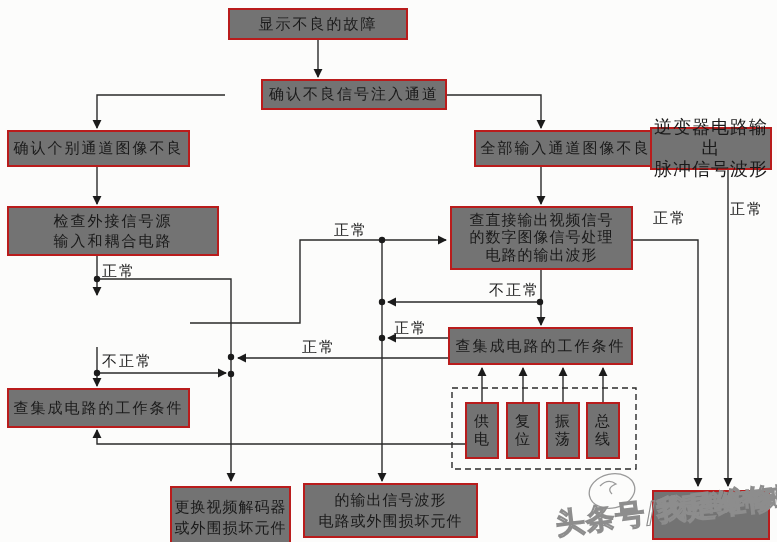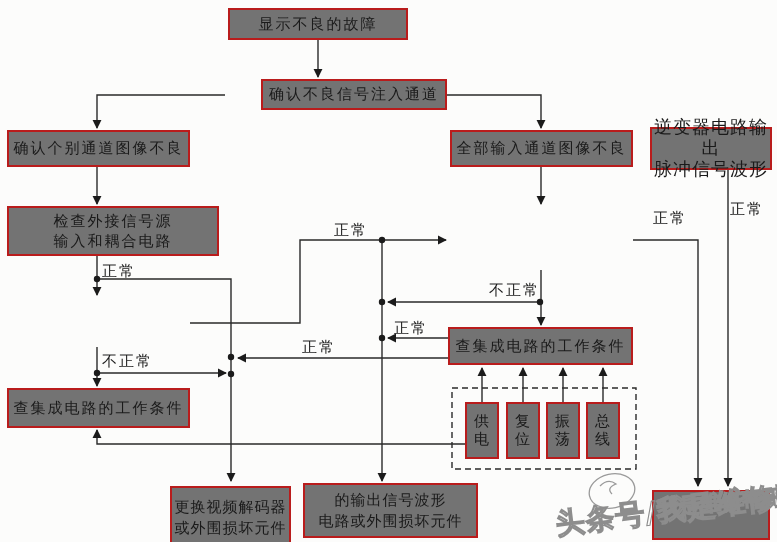--- a/index.html
+++ b/index.html
@@ -74,25 +74,28 @@
     <rect x="452" y="388" width="184" height="81" fill="none" stroke="#2a2a2a" stroke-width="1.4" stroke-dasharray="6,4"></rect>
     <g stroke="#9a9a9a" fill="none" stroke-width="1.3">
       <ellipse cx="612" cy="491" rx="23" ry="17" transform="rotate(-12 612 491)"></ellipse>
       <path d="M600,486 q8,-8 16,-2 q-10,4 -4,10"></path>
     </g>
   </svg>
 
   <div class="node" style="left:228px;top:8px;width:180px;height:32px;">显示不良的故障</div>
   <div class="node" style="left:225px;top:79px;width:186px;height:31px;margin-left:36px;">确认不良信号注入通道</div>
   <div class="node" style="left:7px;top:130px;width:183px;height:37px;text-align:right;">确认个别通道图像不良</div>
-  <div class="node" style="left:450px;top:130px;width:183px;height:37px;">全部输入通道图像不良</div>
+  <div class="node" style="left:474px;top:130px;width:183px;height:37px;">全部输入通道图像不良</div>
   <div class="node small" style="left:650px;top:127px;width:122px;height:43px;font-size:18px;">逆变器电路输出
 脉冲信号波形</div>
   <div class="node" style="left:7px;top:206px;width:212px;height:50px;">检查外接信号源
 输入和耦合电路</div>
+  <div class="node small" style="left:450px;top:206px;width:183px;height:64px;">查直接输出视频信号
+的数字图像信号处理
+电路的输出波形</div>
   <div class="node" style="left:7px;top:388px;width:183px;height:40px;">查集成电路的工作条件</div>
   <div class="node" style="left:448px;top:327px;width:185px;height:38px;">查集成电路的工作条件</div>
 
   <div class="node small" style="left:465px;top:402px;width:34px;height:57px;">供
 电</div>
   <div class="node small" style="left:506px;top:402px;width:34px;height:57px;">复
 位</div>
   <div class="node small" style="left:546px;top:402px;width:34px;height:57px;">振
 荡</div>
   <div class="node small" style="left:586px;top:402px;width:34px;height:57px;">总

